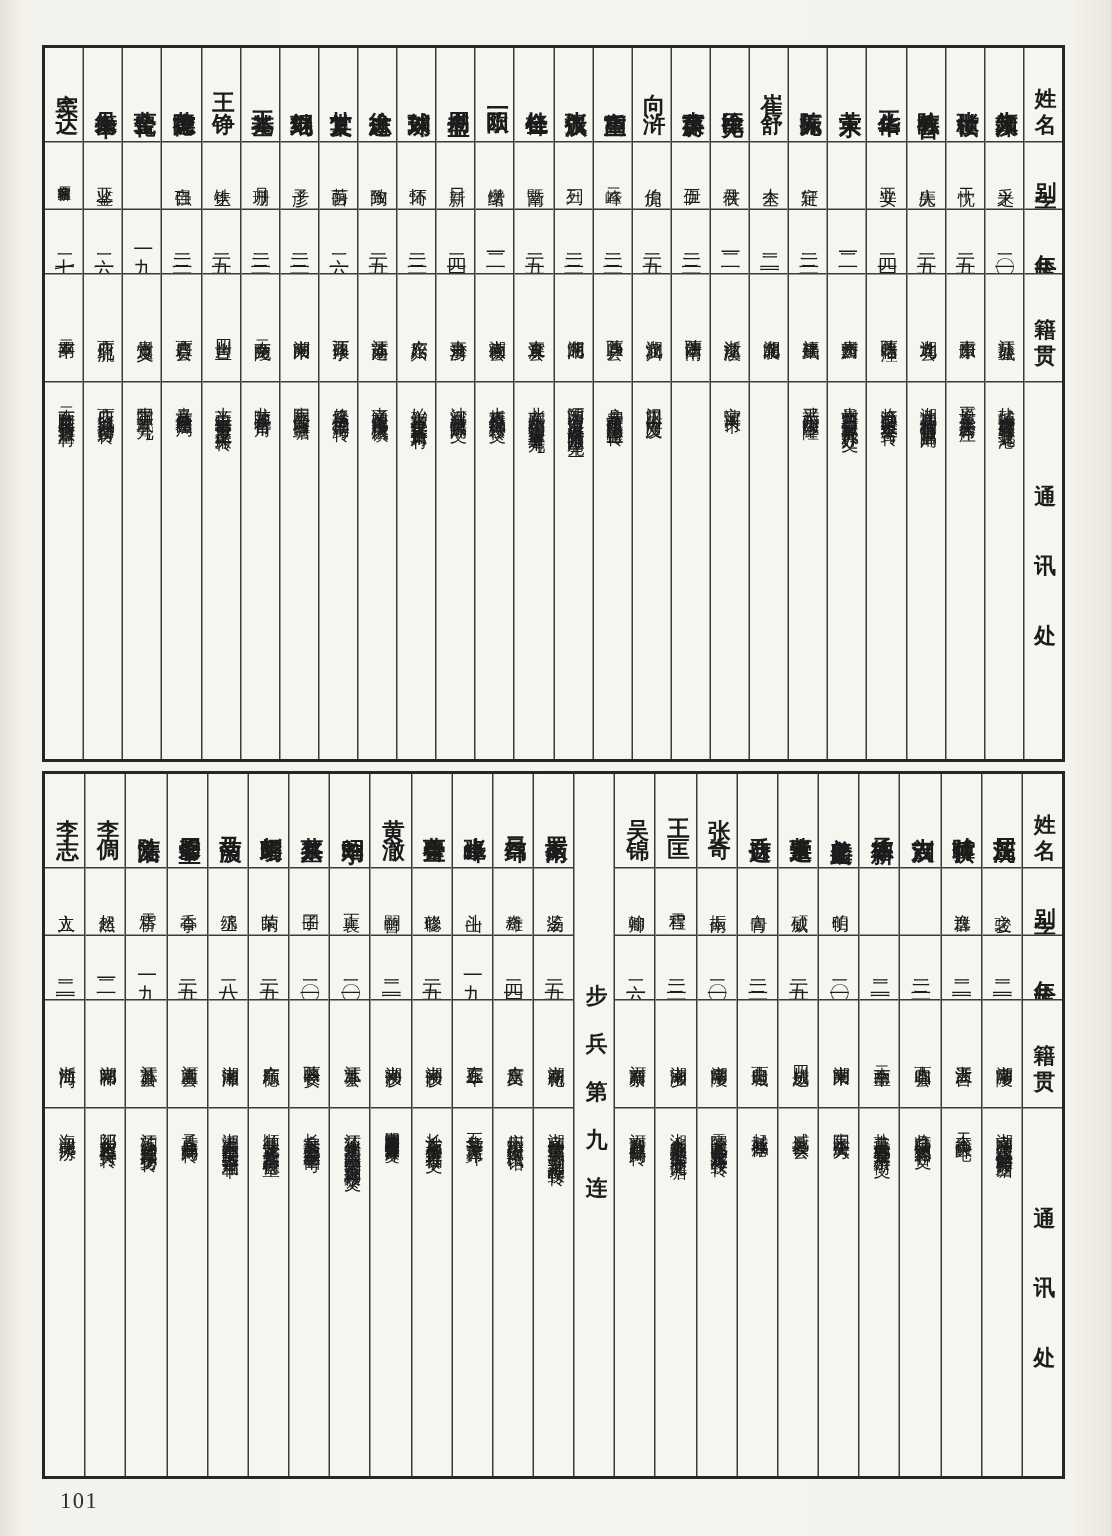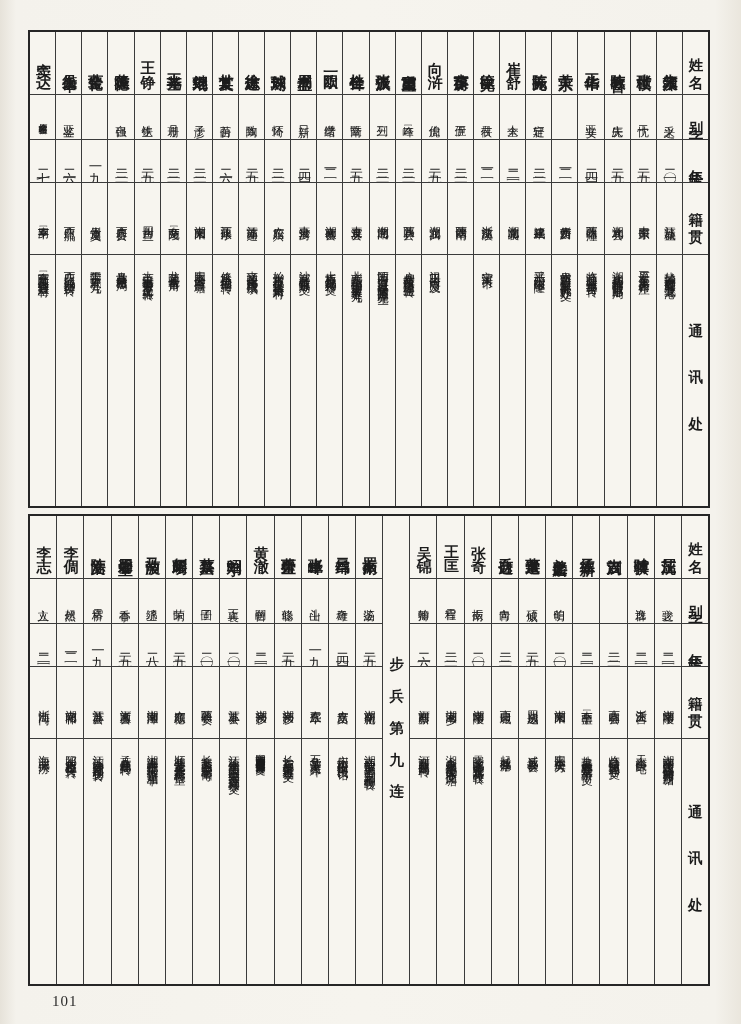--- a/index.html
+++ b/index.html
@@ -55,21 +55,21 @@
   .header .c-age .vtext{letter-spacing:0.25em;}
   .header .c-native .vtext{letter-spacing:1.3em;}
   .header .c-addr{align-items:center;padding-top:0;}
   .header .c-addr .vtext{letter-spacing:3.2em;}
   .divider .divider-cell{
     flex:1;display:flex;justify-content:center;align-items:flex-start;
     padding-top:128px;box-sizing:border-box;
   }
   .divider .vtext{font-size:14.5px;font-weight:bold;letter-spacing:2.2em;}
   .page-number{
-    position:absolute;left:52px;bottom:14px;
+    position:absolute;left:40px;bottom:14px;
     font-size:15px;letter-spacing:1px;color:#2a2a2a;
   }
 </style>
 </head>
 <body>
 
 <div class="page">
   <div class="roster" id="table-top">
       <div class="column header">
         <div class="cell c-name">

